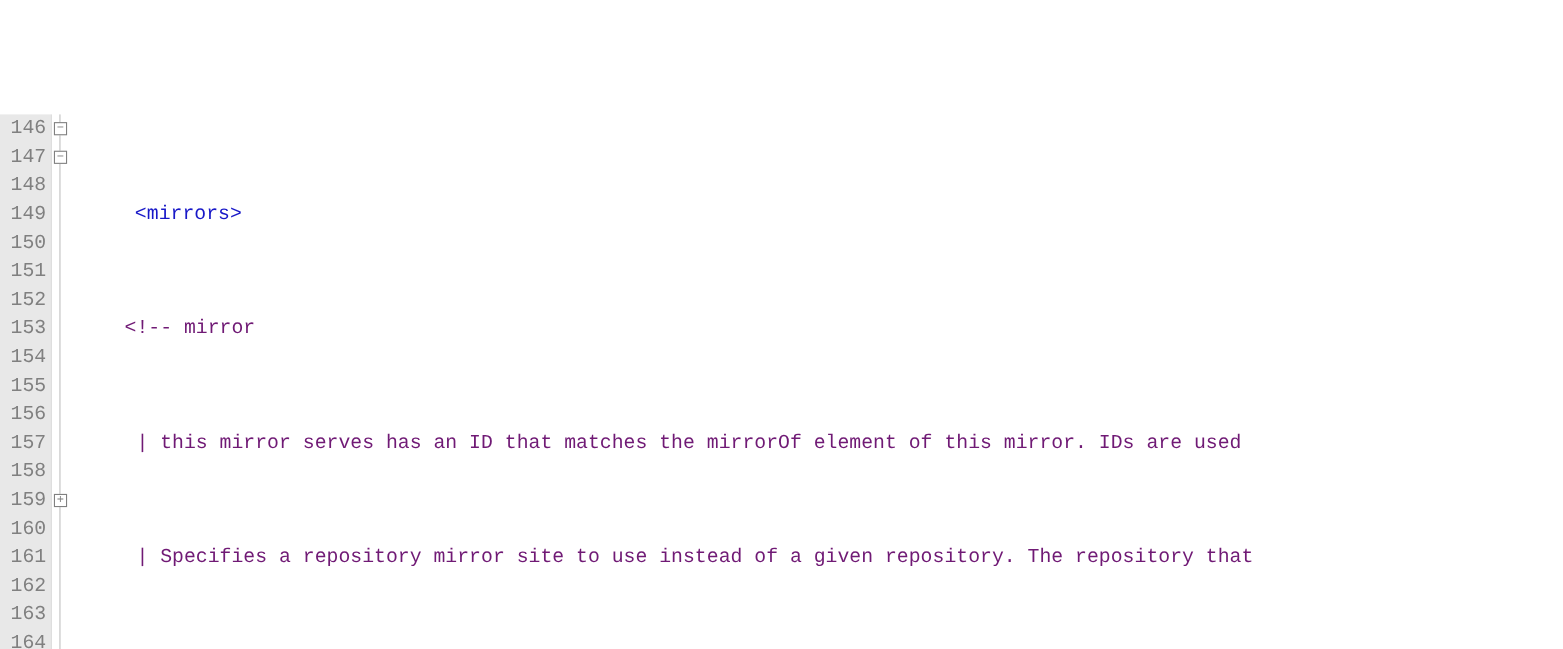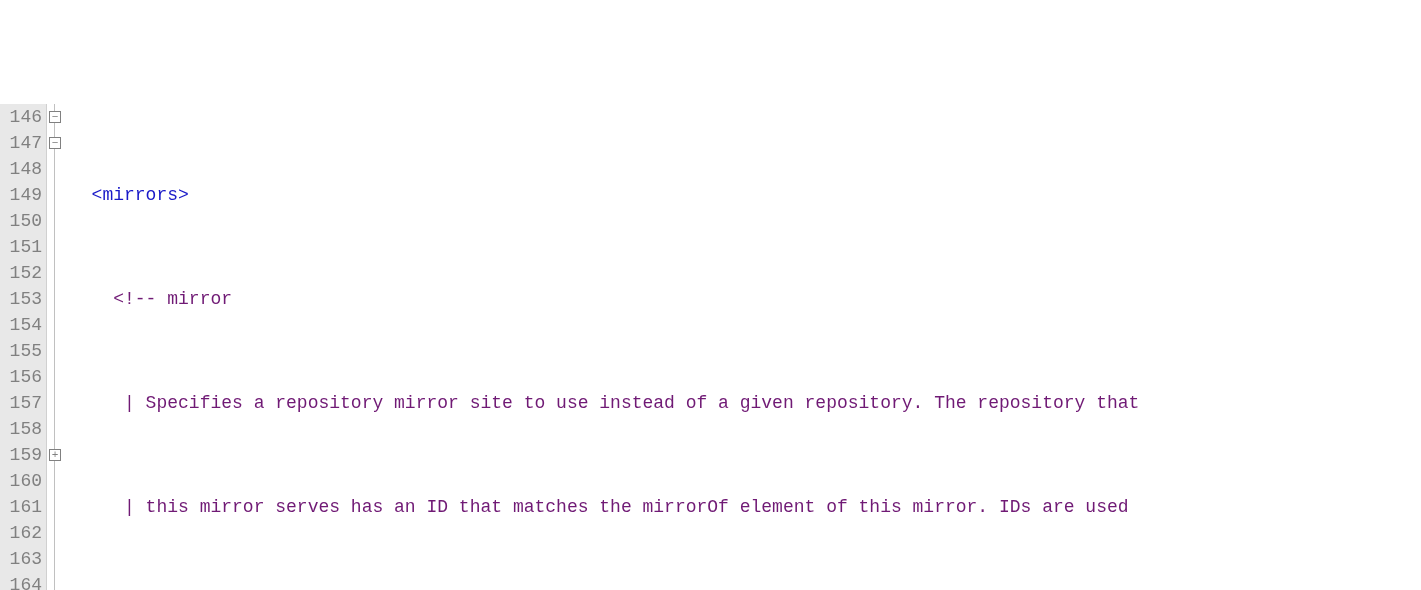--- a/index.html
+++ b/index.html
@@ -49,21 +49,21 @@
     left:7px;
     width:0;
     border-left:1px solid #c0c0c0;
   }
   .code {
     flex:1;
     position:relative;
     padding-left:4px;
   }
   .row { height:26px; display:block; }
-  .tag    { color:#1818c8; }
+  .tag    { color:#1818c8;margin-left:31px; }
   .cmt    { color:#701a75; }
 </style>
 </head>
 <body>
 
 
 
 <div class="editor">
 
   
@@ -72,23 +72,23 @@
   
   <div class="foldcol" id="foldcol"><div class="vbar" style="top: 0px; height: 598px;"></div><div class="mark" style="top: 7px;">−</div><div class="mark" style="top: 33px;">−</div><div class="mark" style="top: 345px;">+</div></div>
 
   
   <div class="code">
 
     <span class="row"><span>  </span><span class="tag">&lt;mirrors&gt;</span></span>
 
     <span class="row"><span>    </span><span class="cmt">&lt;!-- mirror</span></span>
 
+    <span class="row"><span>     </span><span class="cmt">| this mirror serves has an ID that matches the mirrorOf element of this mirror. IDs are used</span></span>
+
     <span class="row"><span>     </span><span class="cmt">| Specifies a repository mirror site to use instead of a given repository. The repository that</span></span>
-
-    <span class="row"><span>     </span><span class="cmt">| this mirror serves has an ID that matches the mirrorOf element of this mirror. IDs are used</span></span>
 
     
 
     
 
     
 
     
 
     

